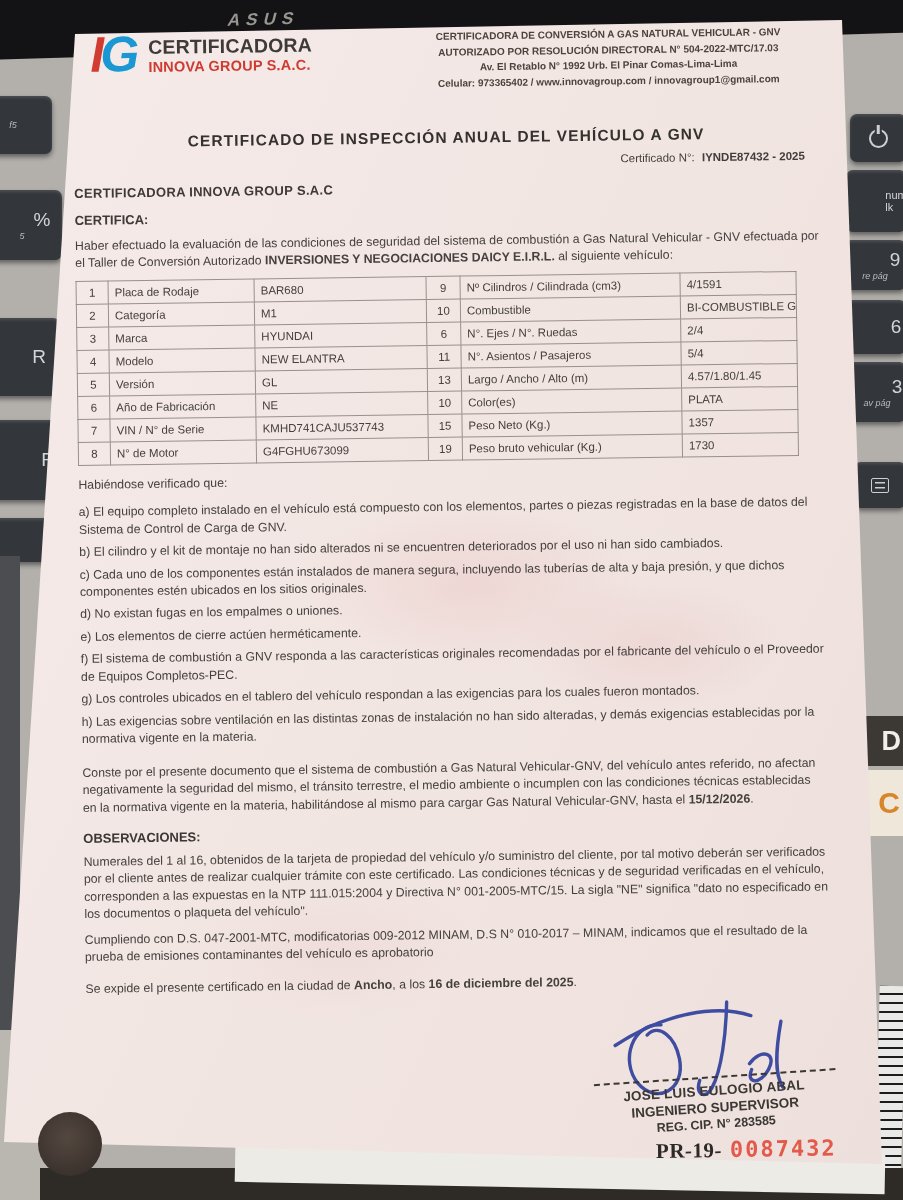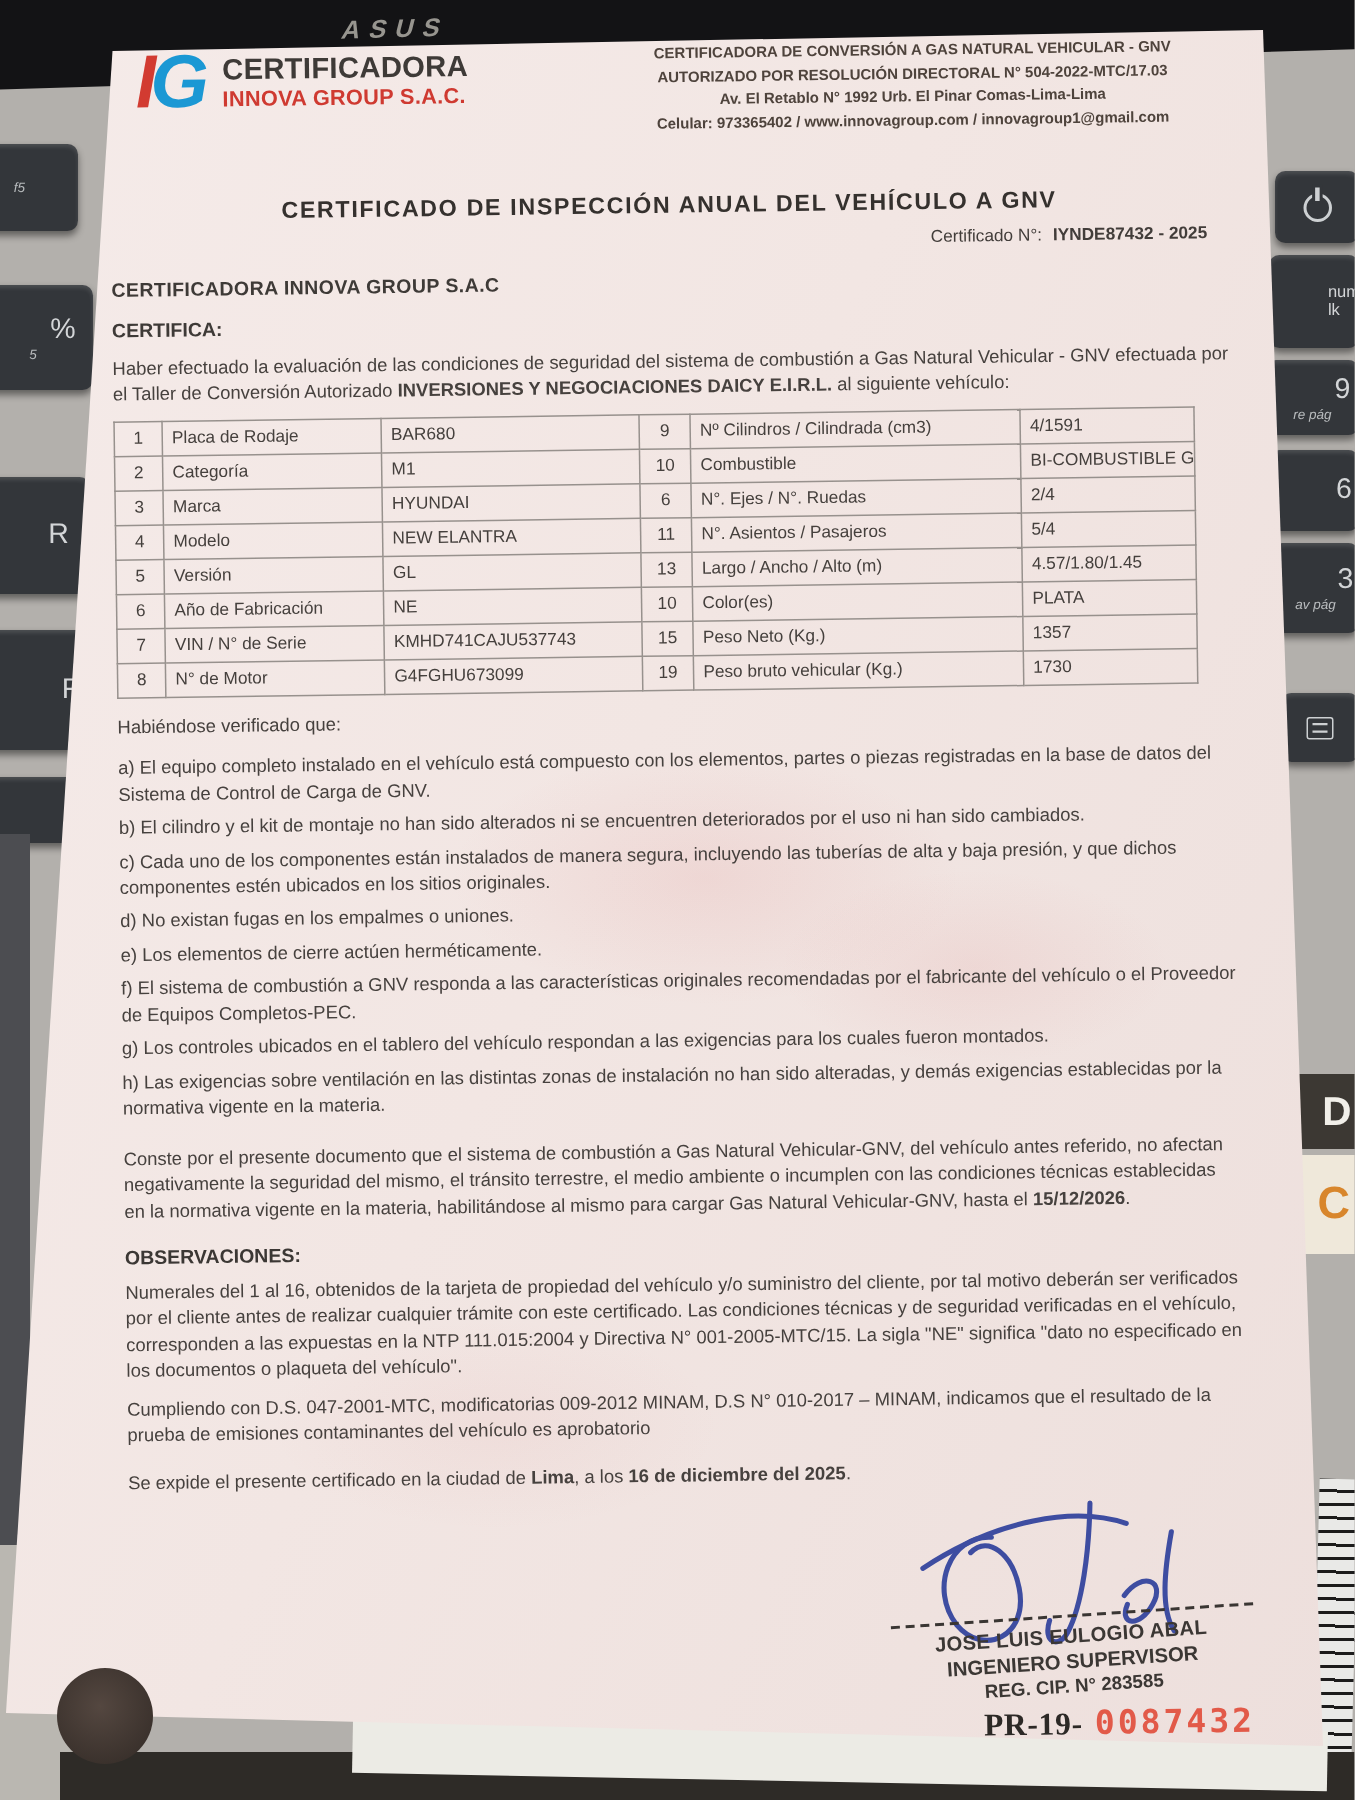--- a/index.html
+++ b/index.html
@@ -263,21 +263,21 @@
       </div>
 
     <p class="body-text" style="margin-top:16px"><span>Conste por el presente documento que el sistema de combustión a Gas Natural Vehicular-GNV, del vehículo antes referido, no afectan negativamente la seguridad del mismo, el tránsito terrestre, el medio ambiente o incumplen con las condiciones técnicas establecidas en la normativa vigente en la materia, habilitándose al mismo para cargar Gas Natural Vehicular-GNV, hasta el </span><strong>15/12/2026</strong><span>.</span></p>
 
     <div class="obs-heading">OBSERVACIONES:</div>
     <div id="obs-list">
         <p class="item">Numerales del 1 al 16, obtenidos de la tarjeta de propiedad del vehículo y/o suministro del cliente, por tal motivo deberán ser verificados por el cliente antes de realizar cualquier trámite con este certificado. Las condiciones técnicas y de seguridad verificadas en el vehículo, corresponden a las expuestas en la NTP 111.015:2004 y Directiva N° 001-2005-MTC/15. La sigla "NE" significa "dato no especificado en los documentos o plaqueta del vehículo".</p>
         <p class="item">Cumpliendo con D.S. 047-2001-MTC, modificatorias 009-2012 MINAM, D.S N° 010-2017 – MINAM, indicamos que el resultado de la prueba de emisiones contaminantes del vehículo es aprobatorio</p>
       </div>
 
-    <p class="body-text" style="margin-top:14px"><span>Se expide el presente certificado en la ciudad de </span><strong>Lima</strong><span>, a los </span><strong>16 de diciembre del 2025</strong><span>.</span></p>
+    <p class="body-text" style="margin-top:14px"><span>Se expide el presente certificado en la ciudad de </span><strong>Ancho</strong><span>, a los </span><strong>16 de diciembre del 2025</strong><span>.</span></p>
 
     <div class="sig">
       <svg width="230" height="104" viewBox="0 0 230 104">
         <g fill="none" stroke="#2b3e9b" stroke-width="3.4" stroke-linecap="round" opacity="0.9">
           <path d="M62,28 C34,26 20,62 38,86 C56,108 86,94 80,62 C76,40 60,26 48,38"></path>
           <path d="M16,48 C66,16 118,8 152,20"></path>
           <path d="M128,6 C127,38 122,74 112,92 C106,103 95,99 100,84"></path>
           <path d="M150,68 C162,52 178,58 169,74 C160,90 146,88 152,74"></path>
           <path d="M182,26 C177,52 174,78 183,92"></path>
         </g>

